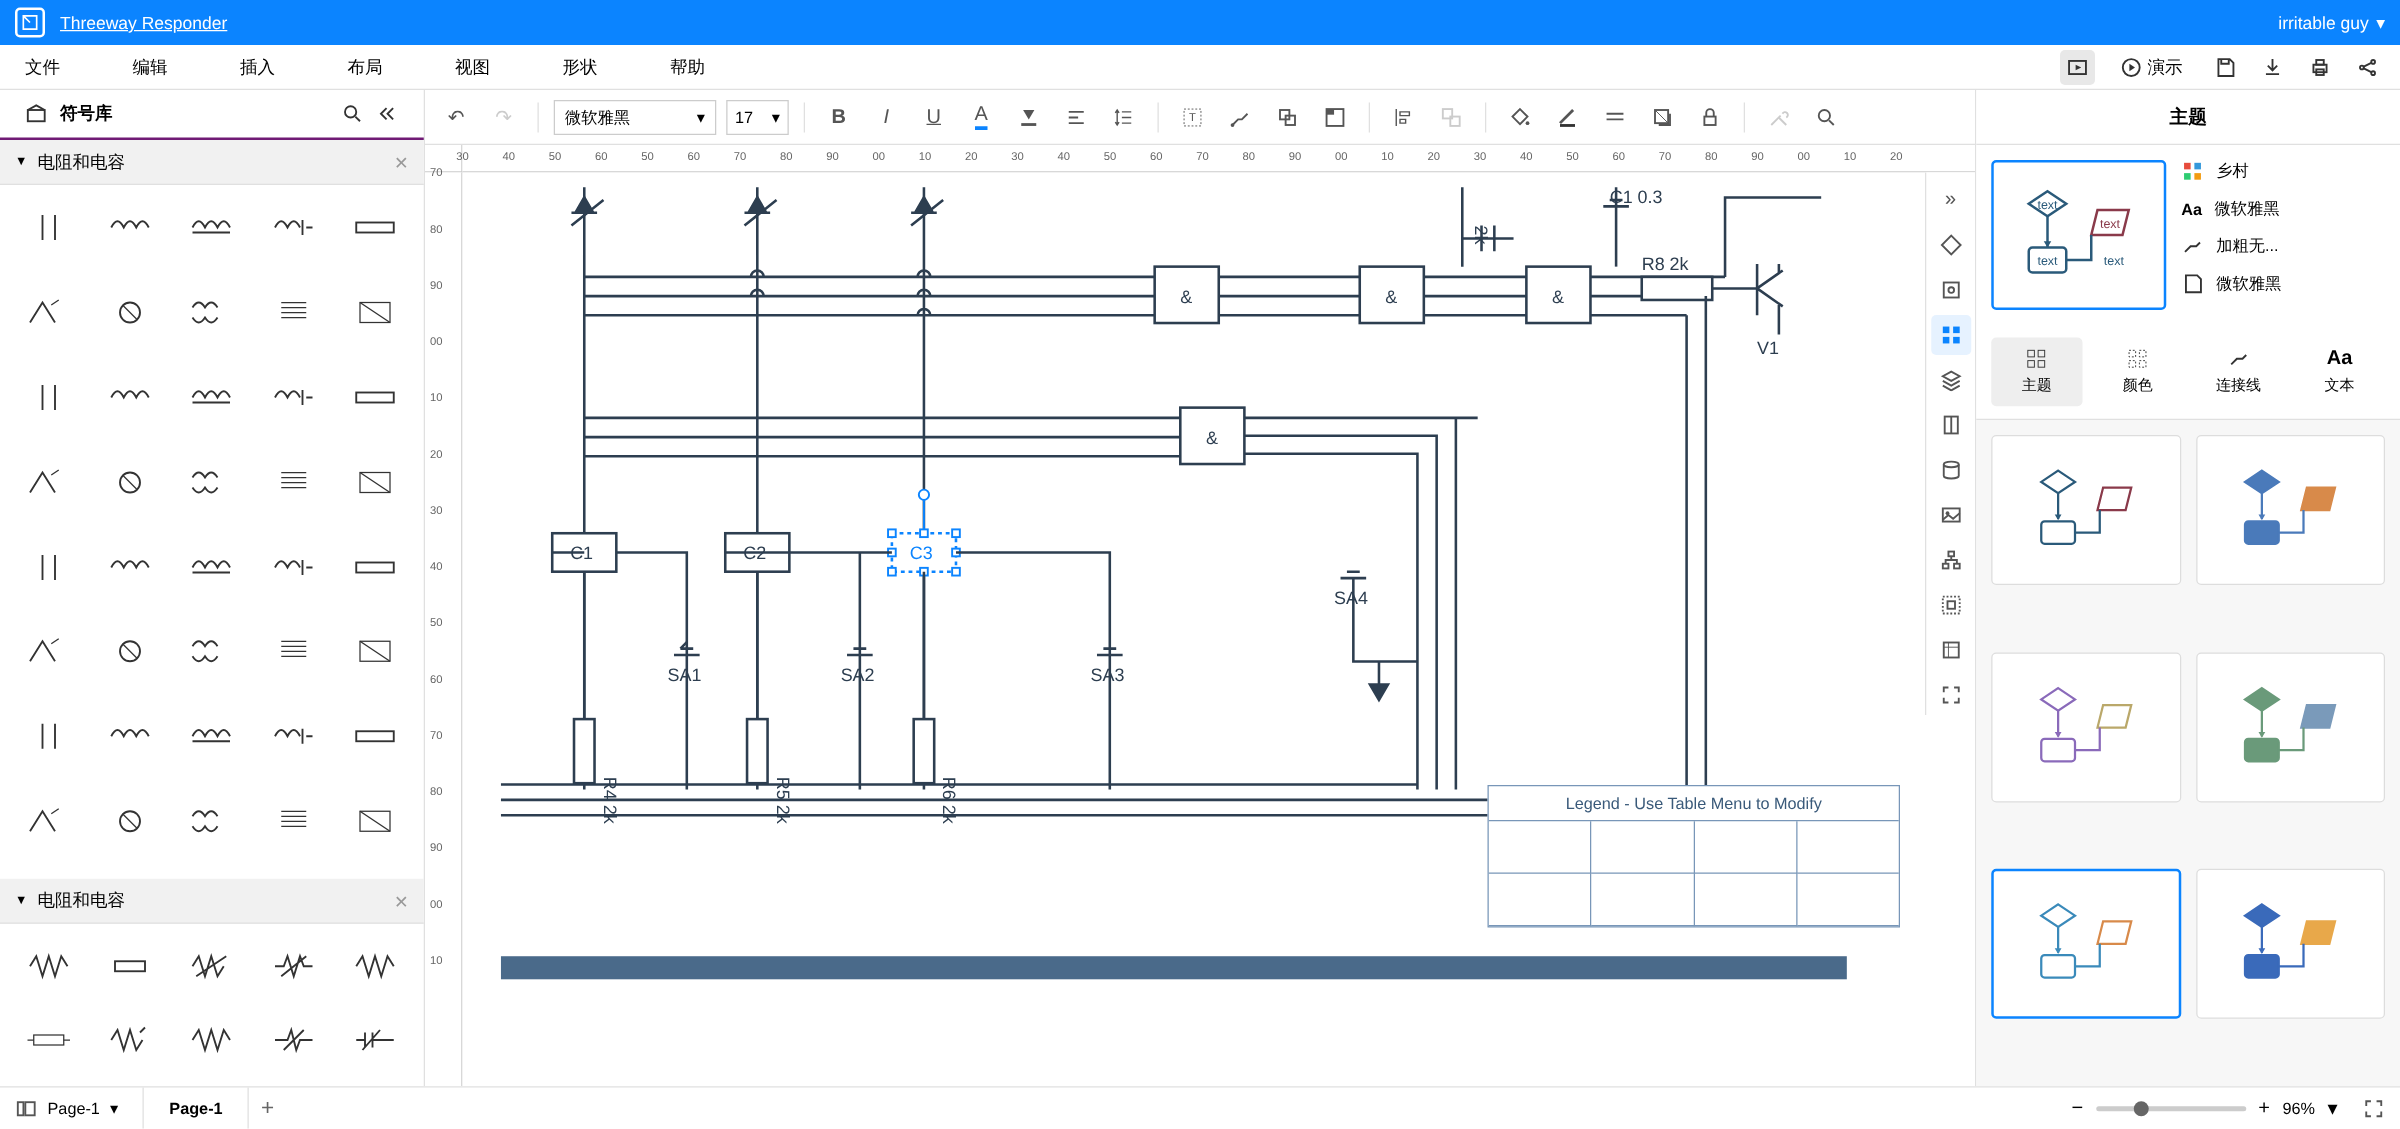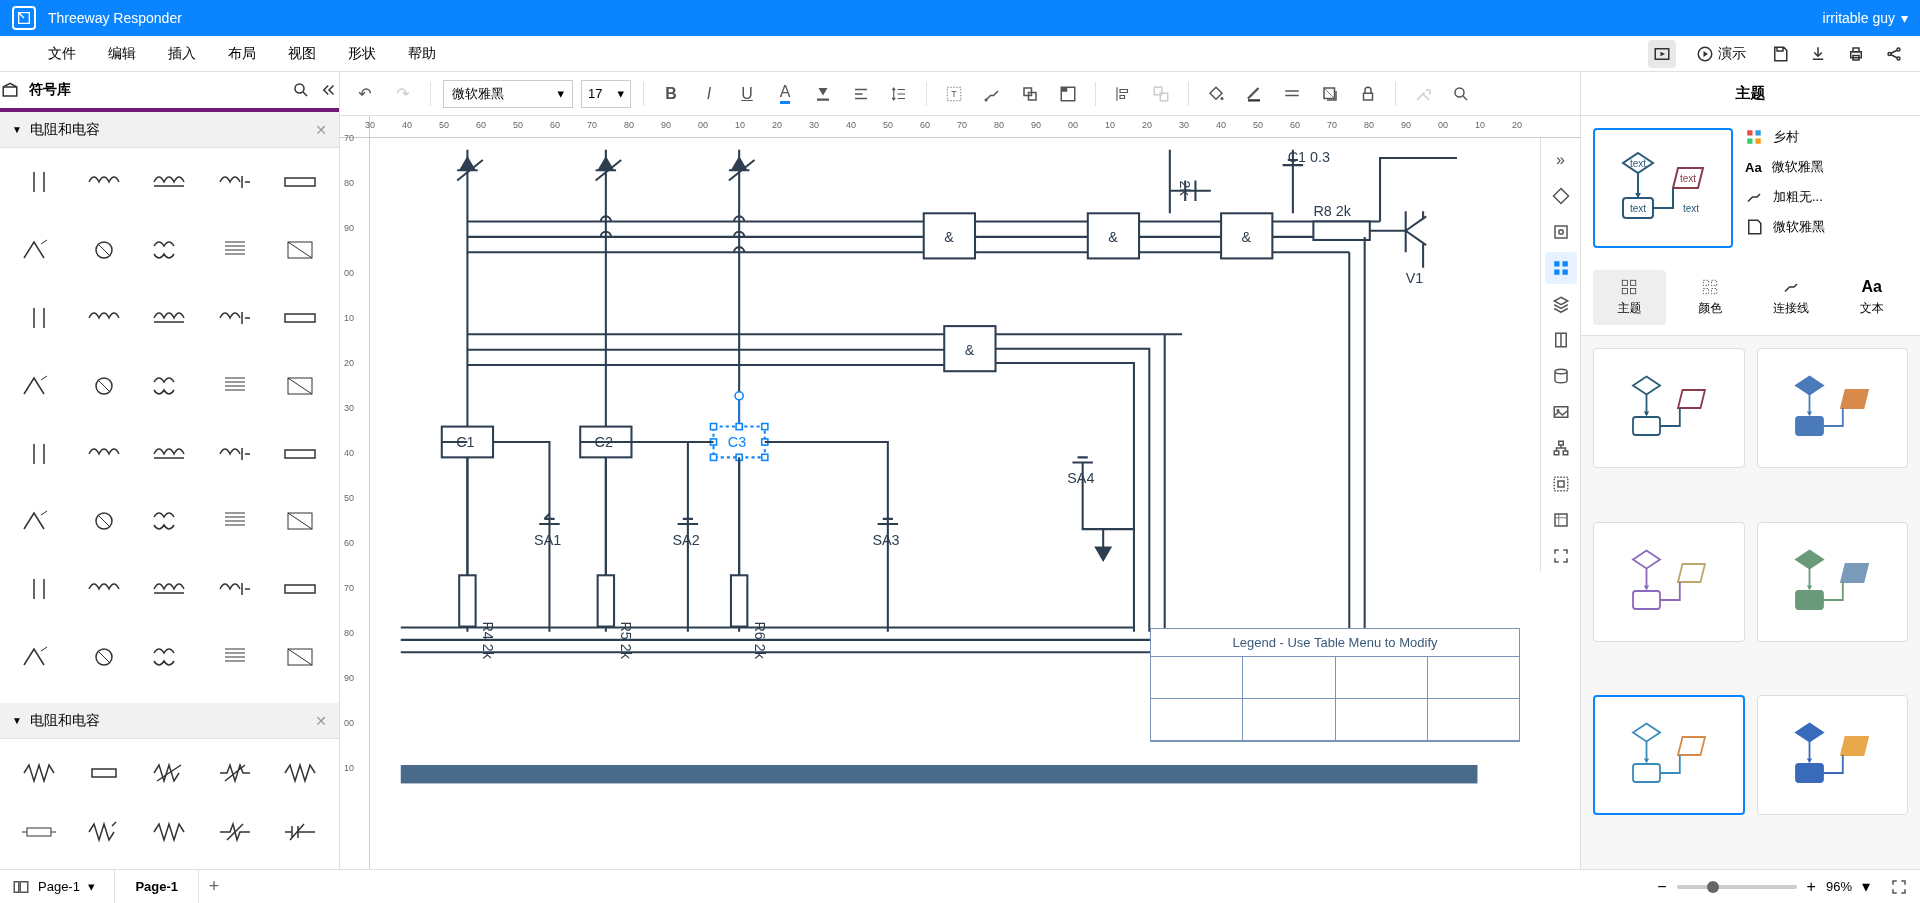--- a/index.html
+++ b/index.html
@@ -1,31 +1,31 @@
 <!DOCTYPE html>
 <html><head>
 <meta charset="utf-8">
 <style>
 * { margin: 0; padding: 0; box-sizing: border-box; font-family: "Microsoft YaHei", sans-serif; }
 body { width: 1920px; height: 903px; overflow: hidden; background: #fff; display: flex; flex-direction: column; }
 .titlebar { height: 36px; background: #0b84ff; color: #fff; display: flex; align-items: center; padding: 0 12px; justify-content: space-between; }
-.titlebar-left { display: flex; align-items: center; gap: 12px; }
+.titlebar-left { display: flex; align-items: center; gap: 12px; text-decoration: underline; }
 .logo-icon { width: 24px; height: 24px; border: 2px solid #fff; border-radius: 4px; display: flex; align-items: center; justify-content: center; font-weight: bold; }
 .app-title { font-size: 14px; }
 .user-menu { font-size: 14px; display: flex; align-items: center; gap: 6px; cursor: pointer; }
 .menubar { height: 36px; background: #fff; border-bottom: 1px solid #e0e0e0; display: flex; align-items: center; padding: 0 12px; justify-content: space-between; }
-.menu-left { display: flex; gap: 16px; margin-left: 28px; }
+.menu-left { display: flex; gap: 42px; }
 .menu-item { font-size: 14px; cursor: pointer; padding: 4px 8px; }
 .menu-right { display: flex; gap: 10px; align-items: center; }
 .menu-right-btn { width: 28px; height: 28px; display: flex; align-items: center; justify-content: center; cursor: pointer; border-radius: 4px; }
 .menu-right-btn.highlighted { background: #e8e8e8; }
 .demo-btn { display: flex; align-items: center; gap: 4px; padding: 4px 10px; cursor: pointer; font-size: 14px; }
 .main-area { flex: 1; display: flex; overflow: hidden; }
 .left-panel { width: 340px; border-right: 1px solid #e0e0e0; display: flex; flex-direction: column; background: #fff; }
-.lib-header { height: 40px; display: flex; align-items: center; padding: 0 1px; gap: 10px; border-bottom: 4px solid #701a75; }
+.lib-header { height: 40px; display: flex; align-items: center; padding: 0 20px; gap: 10px; border-bottom: 2px solid #701a75; }
 .lib-title { font-weight: bold; font-size: 14px; flex: 1; }
 .category-header { height: 36px; background: #f1f1f1; display: flex; align-items: center; padding: 0 12px; font-size: 14px; border-bottom: 1px solid #e0e0e0; }
 .chevron { margin-right: 8px; font-size: 10px; }
 .close-x { margin-left: auto; color: #999; cursor: pointer; }
 .symbol-grid { padding: 10px; display: grid; grid-template-columns: repeat(5, 1fr); gap: 8px; overflow-y: auto; }
 .symbol-cell { height: 48px; display: flex; align-items: center; justify-content: center; cursor: pointer; }
 .symbol-cell svg { width: 40px; height: 32px; }
 .cat1-grid { flex: 1; overflow-y: auto; }
 .cat2-grid { height: 130px; }
 .center-panel { flex: 1; display: flex; flex-direction: column; overflow: hidden; position: relative; }
@@ -59,21 +59,21 @@
 .theme-card { height: 120px; background: #fff; border: 1px solid #ddd; border-radius: 4px; display: flex; align-items: center; justify-content: center; cursor: pointer; }
 .theme-card.selected { border: 2px solid #0b84ff; }
 .bottom-bar { height: 34px; border-top: 1px solid #e0e0e0; display: flex; align-items: center; padding: 0 12px; background: #fff; }
 .page-dropdown { display: flex; align-items: center; gap: 8px; padding: 0 20px 0 8px; cursor: pointer; font-size: 13px; border-right: 1px solid #e0e0e0; height: 100%; }
 .page-tab { padding: 0 20px; font-size: 13px; font-weight: bold; height: 100%; display: flex; align-items: center; border-right: 1px solid #e0e0e0; cursor: pointer; }
 .add-page { width: 30px; display: flex; align-items: center; justify-content: center; cursor: pointer; font-size: 18px; color: #666; }
 .zoom-controls { margin-left: auto; display: flex; align-items: center; gap: 10px; }
 .zoom-slider { width: 120px; height: 4px; background: #ccc; position: relative; border-radius: 2px; }
 .zoom-thumb { position: absolute; width: 12px; height: 12px; background: #666; border-radius: 50%; top: -4px; left: 30px; }
 .zoom-label { font-size: 13px; }
-.legend-table { position: absolute; right: 60px; top: 490px; width: 370px; border: 1px solid #7896b8; background: #fff; font-size: 13px; }
+.legend-table { position: absolute; right: 60px; top: 490px; width: 330px; border: 1px solid #7896b8; background: #fff; font-size: 13px; }
 .legend-title { text-align: center; padding: 6px; border-bottom: 1px solid #7896b8; color: #3a5a7a; }
 .legend-row { display: flex; height: 42px; }
 .legend-cell { flex: 1; border-right: 1px solid #7896b8; border-bottom: 1px solid #7896b8; }
 .legend-cell:last-child { border-right: none; }
 .ic { width: 18px; height: 18px; }
 </style>
 </head>
 <body>
 
 <div class="titlebar">

